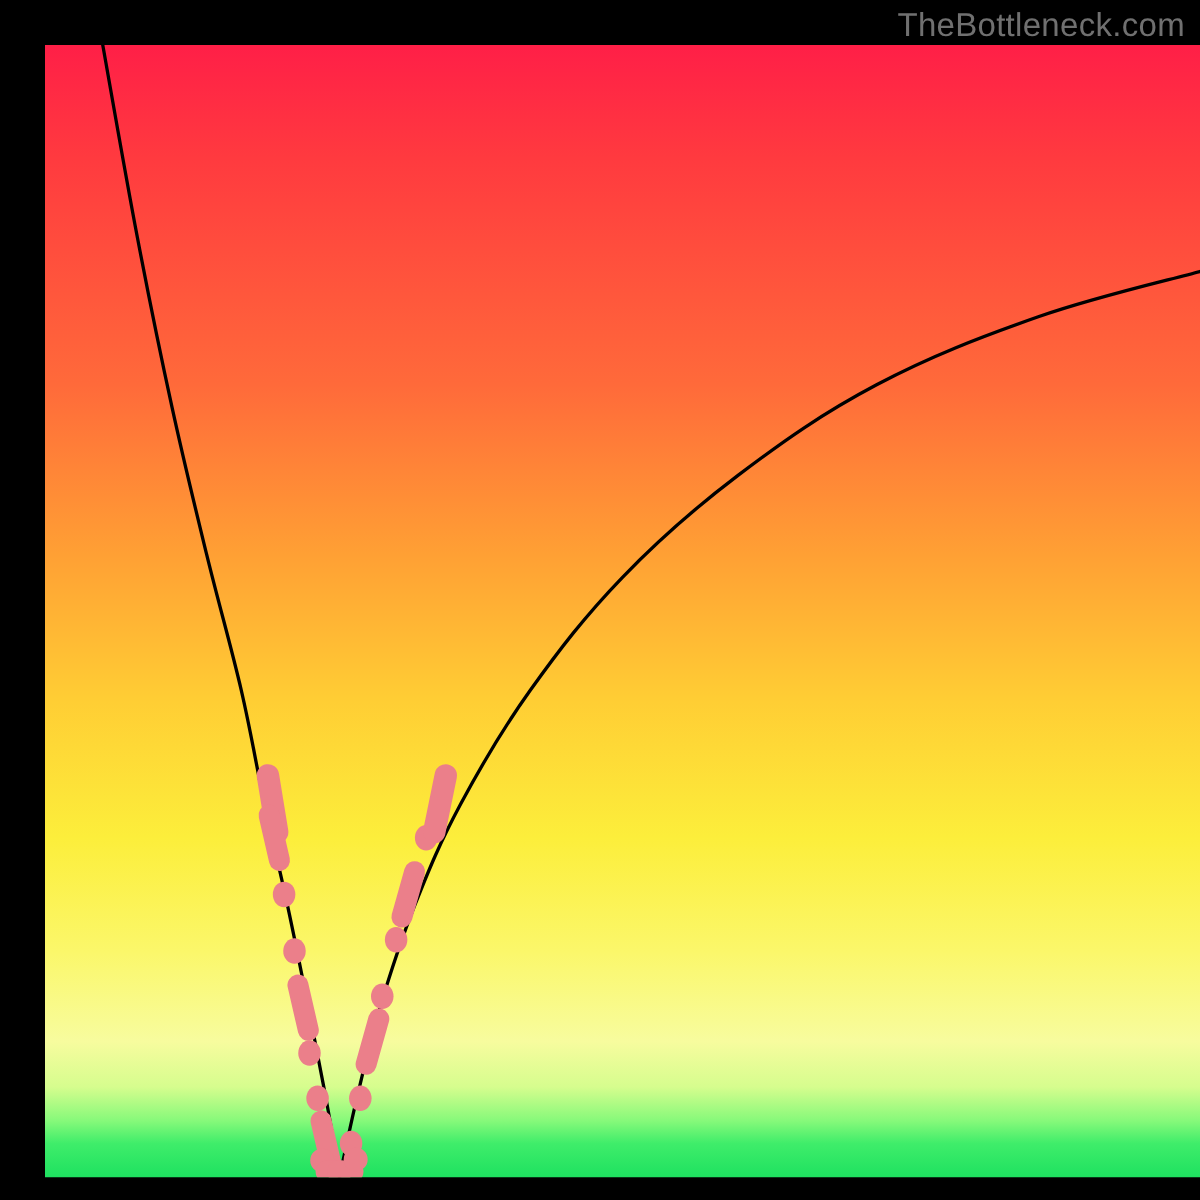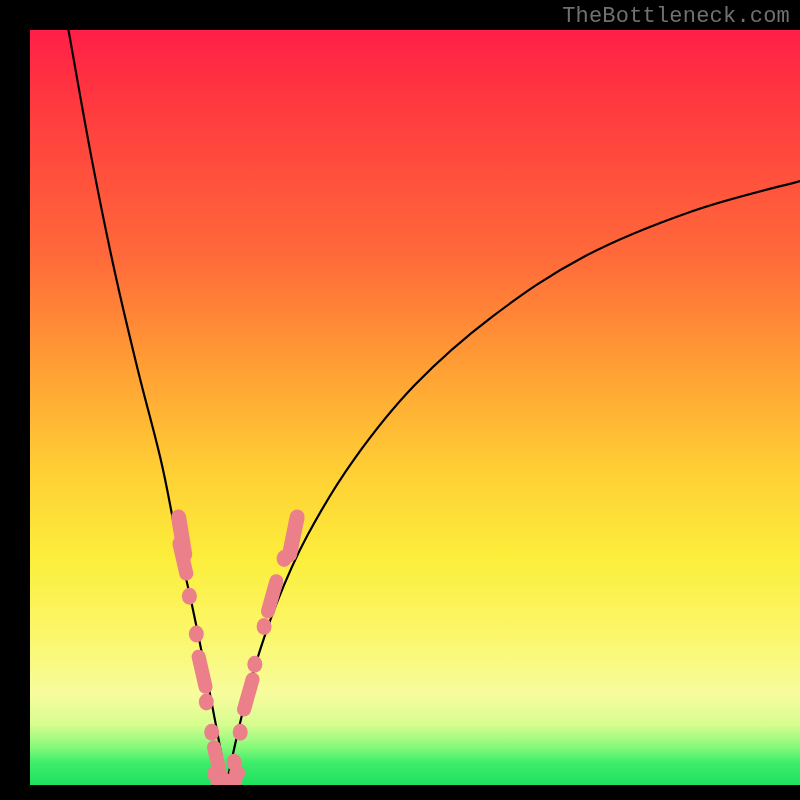--- a/index.html
+++ b/index.html
@@ -14,21 +14,21 @@
     position: relative;
     width: 800px;
     height: 800px;
     background: #000;
   }
   .watermark {
     position: absolute;
     top: 4px;
     right: 10px;
     color: #707070;
-    font-family: Liberation Mono, monospace;
+    font-family: Liberation Sans, sans-serif;
     font-size: 22px;
     font-weight: 500;
     z-index: 5;
     letter-spacing: 0.2px;
   }
   .plot-frame {
     position: absolute;
     left: 30px;
     top: 30px;
     width: 770px;

